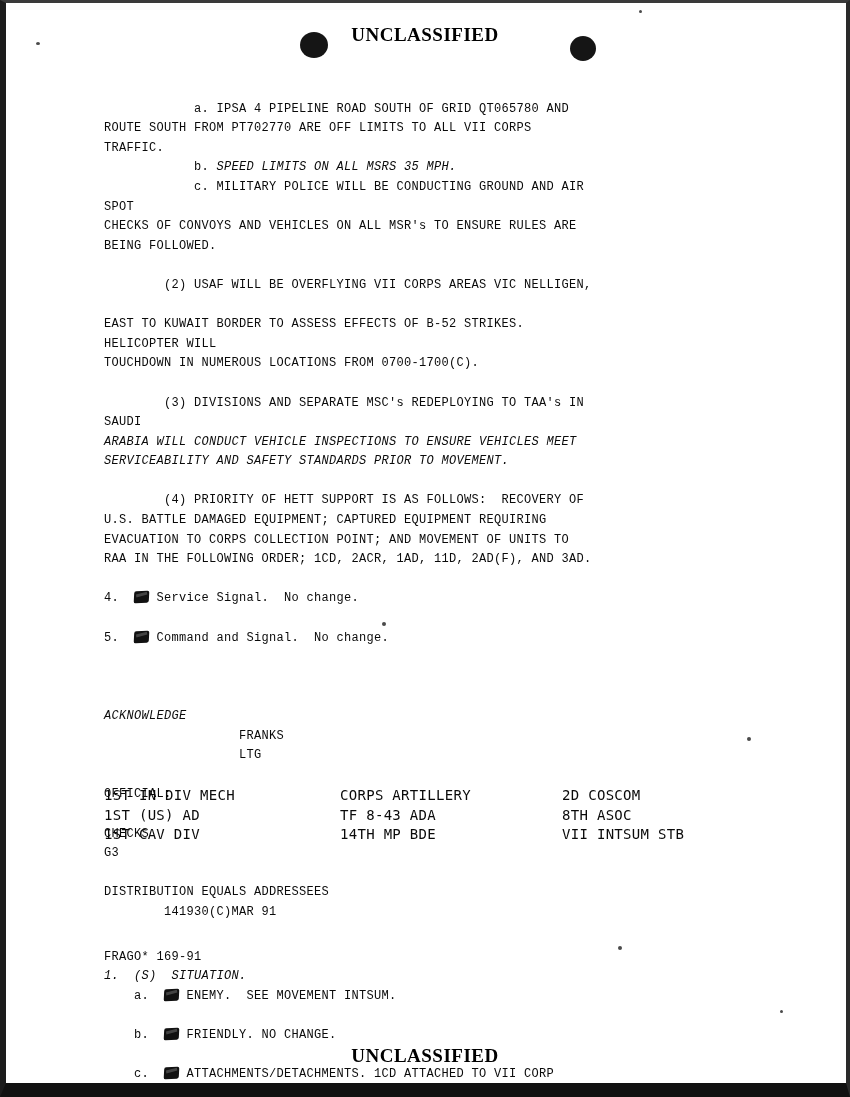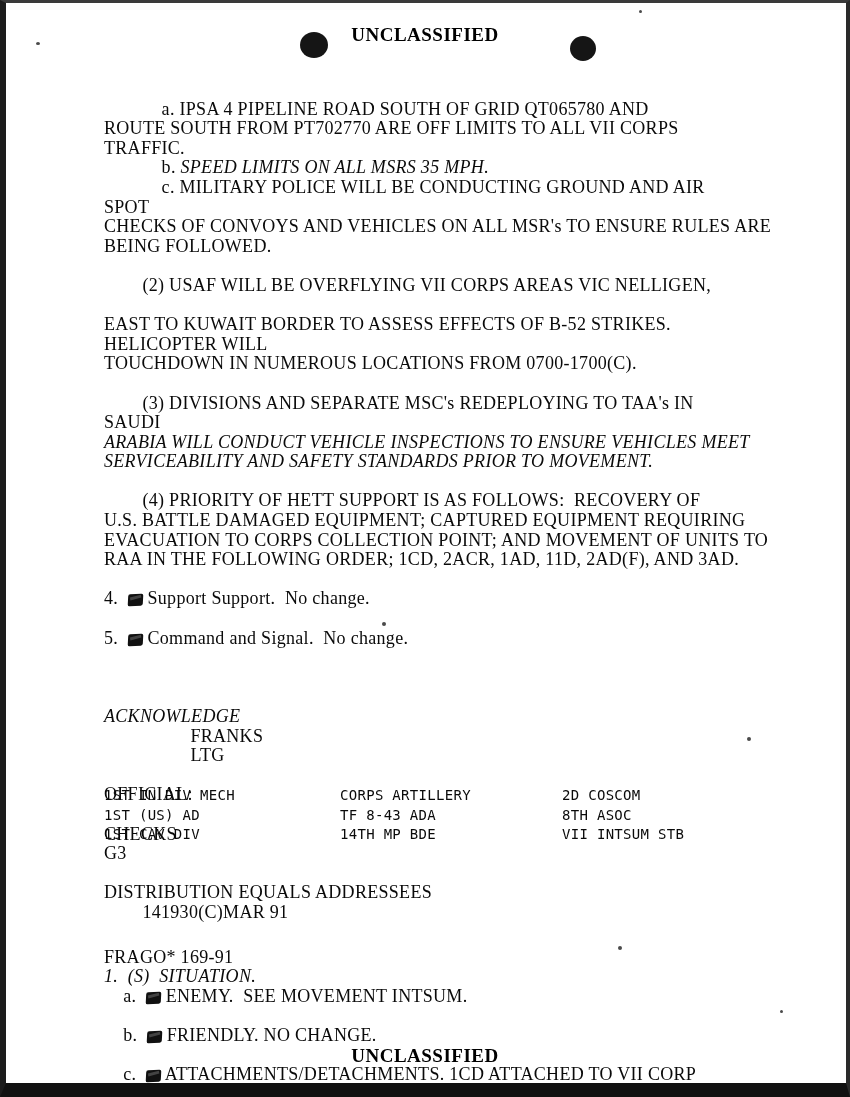--- a/index.html
+++ b/index.html
@@ -60,22 +60,22 @@
   .sp3 { left: 747px; top: 737px; width: 4px; height: 4px; }
   .sp4 { left: 382px; top: 622px; width: 4px; height: 4px; }
   .sp5 { left: 618px; top: 946px; width: 4px; height: 4px; }
   .sp6 { left: 780px; top: 1010px; width: 3px; height: 3px; }
 
   .body-text {
     position: absolute;
     left: 104px;
     top: 80px;
     width: 680px;
-    font-family: Liberation Serif, serif;
-    font-size: 18px;
+    font-family: Liberation Mono, monospace;
+    font-size: 12px;
     line-height: 19.6px;
     color: #0a0a0a;
     white-space: pre;
     letter-spacing: 0.3px;
   }
   .ital { font-style: italic; }
   .blk {
     display: inline-block;
     width: 15px;
     height: 12px;
@@ -148,21 +148,21 @@
 <span class="blocklines">        (3) DIVISIONS AND SEPARATE MSC's REDEPLOYING TO TAA's IN
 SAUDI</span>
 <span class="blocklines ital">ARABIA WILL CONDUCT VEHICLE INSPECTIONS TO ENSURE VEHICLES MEET
 SERVICEABILITY AND SAFETY STANDARDS PRIOR TO MOVEMENT.</span>
 
 <span class="blocklines">        (4) PRIORITY OF HETT SUPPORT IS AS FOLLOWS:  RECOVERY OF
 U.S. BATTLE DAMAGED EQUIPMENT; CAPTURED EQUIPMENT REQUIRING
 EVACUATION TO CORPS COLLECTION POINT; AND MOVEMENT OF UNITS TO
 RAA IN THE FOLLOWING ORDER; 1CD, 2ACR, 1AD, 11D, 2AD(F), AND 3AD.</span>
 
-<span>4.  </span><span class="blk"></span><span> Support Support.  No change.</span>
+<span>4.  </span><span class="blk"></span><span> Service Signal.  No change.</span>
 
 <span>5.  </span><span class="blk"></span><span> Command and Signal.  No change.</span>
 
 
 
 <span class="ital">ACKNOWLEDGE</span>
                   <span>FRANKS</span>
                   <span>LTG</span>
 
 <span>OFFICIAL:</span>

